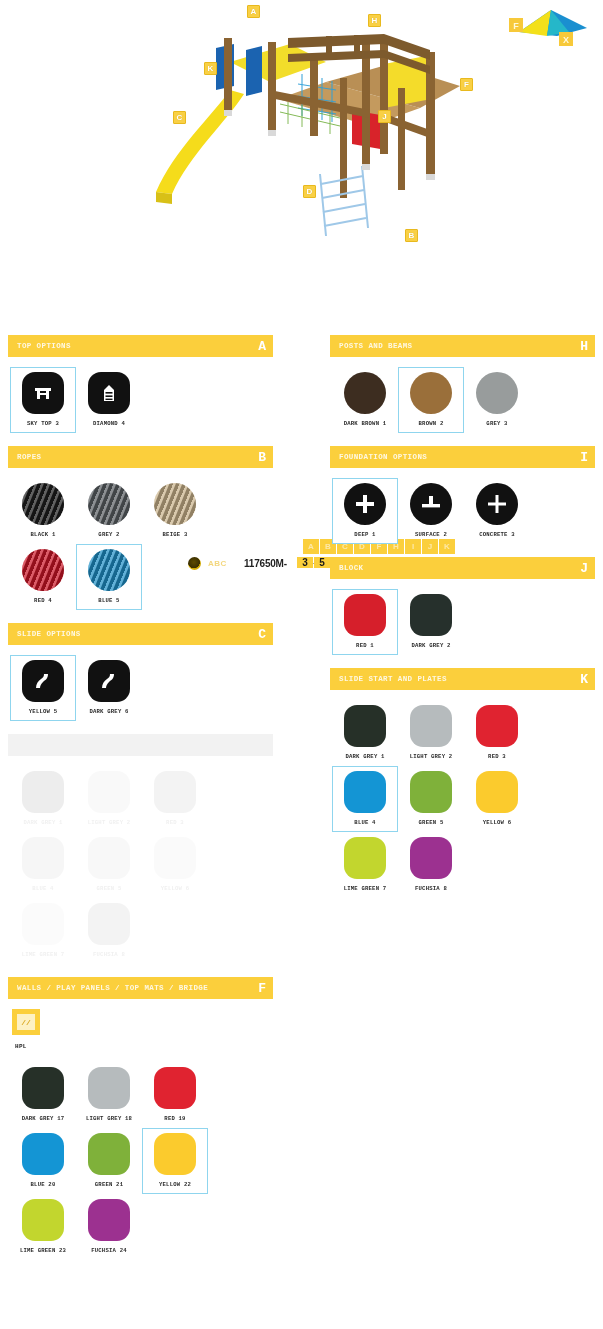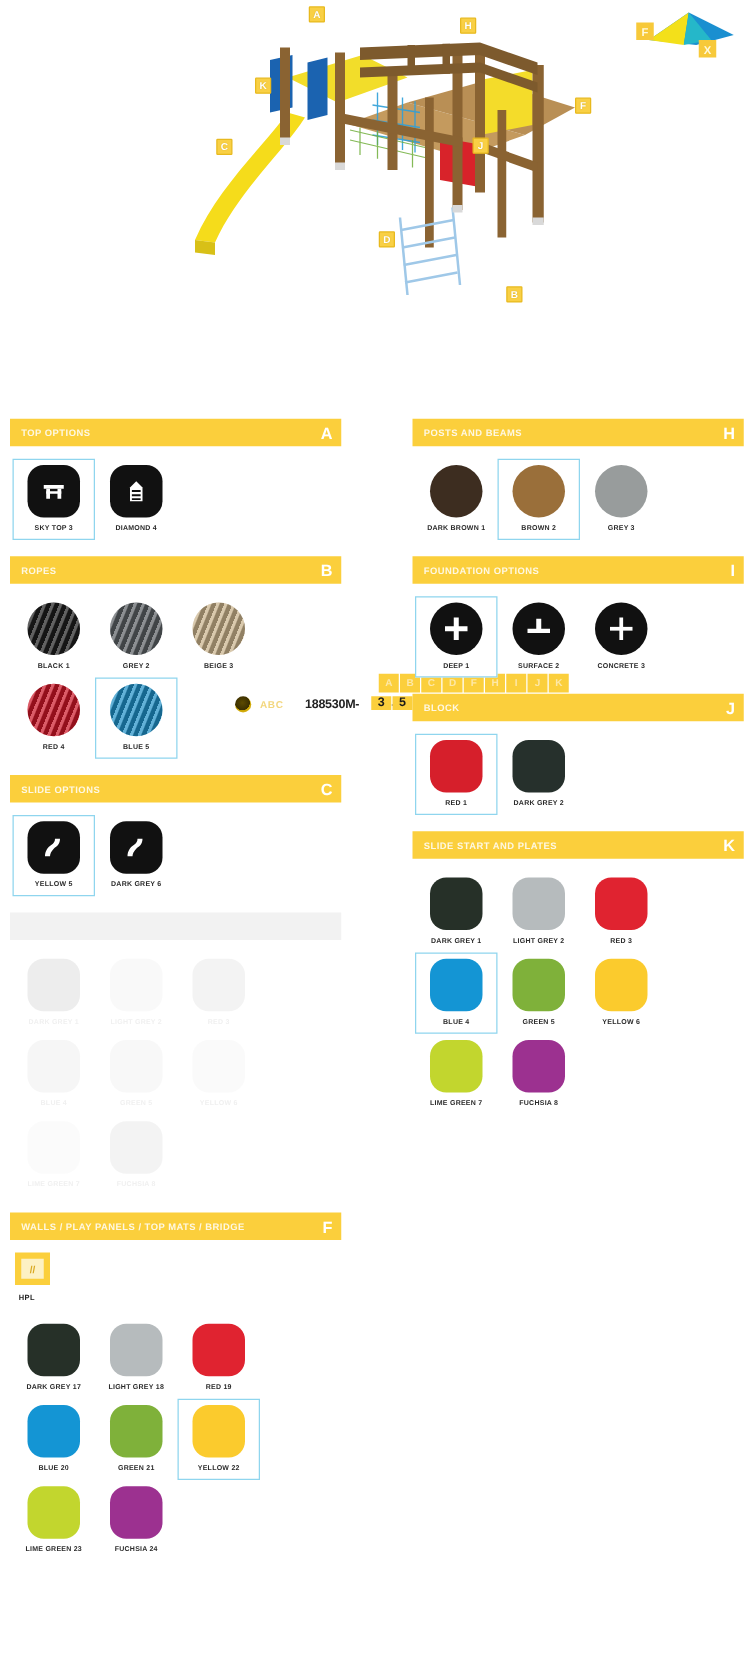--- a/index.html
+++ b/index.html
@@ -48,21 +48,21 @@
     background:#fbcf3c;
   }
   .code-values .sep { width:1px; text-align:center; font-size:9px; color:#333; }
 
   
   .cols { position:absolute; top:335px; left:0; width:603px; }
   .col { position:absolute; width:265px; }
   .col-left { left:8px; }
   .col-right { left:330px; }
 
-  .section { margin-bottom: 9px; }
+  .section { margin-bottom: 9px; font-family: Liberation Mono, monospace; }
 
   .sec-head {
     height:22px; background:#fbcf3c;
     display:flex; align-items:center; justify-content:space-between;
     padding: 0 7px 0 9px;
   }
   .sec-head .t {
     font-size:7.5px; font-weight:bold; color:#ffffff; letter-spacing:.4px;
     text-transform:uppercase; opacity:.85;
   }
@@ -207,21 +207,21 @@
       <div class="callout" style="left: 460px; top: 78px;">F</div>
       <div class="callout" style="left: 378px; top: 110px;">J</div>
       <div class="callout" style="left: 303px; top: 185px;">D</div>
       <div class="callout" style="left: 405px; top: 229px;">B</div>
     </div>
 </div>
 
 <div class="codebar">
   <div class="code-sun"></div>
   <div class="code-abc">ABC</div>
-  <div class="code-prefix">188530M-</div>
+  <div class="code-prefix">117650M-</div>
   <div class="code-letters">
       <span>A</span>
       <span>B</span>
       <span>C</span>
       <span>D</span>
       <span>F</span>
       <span>H</span>
       <span>I</span>
       <span>J</span>
       <span>K</span>

